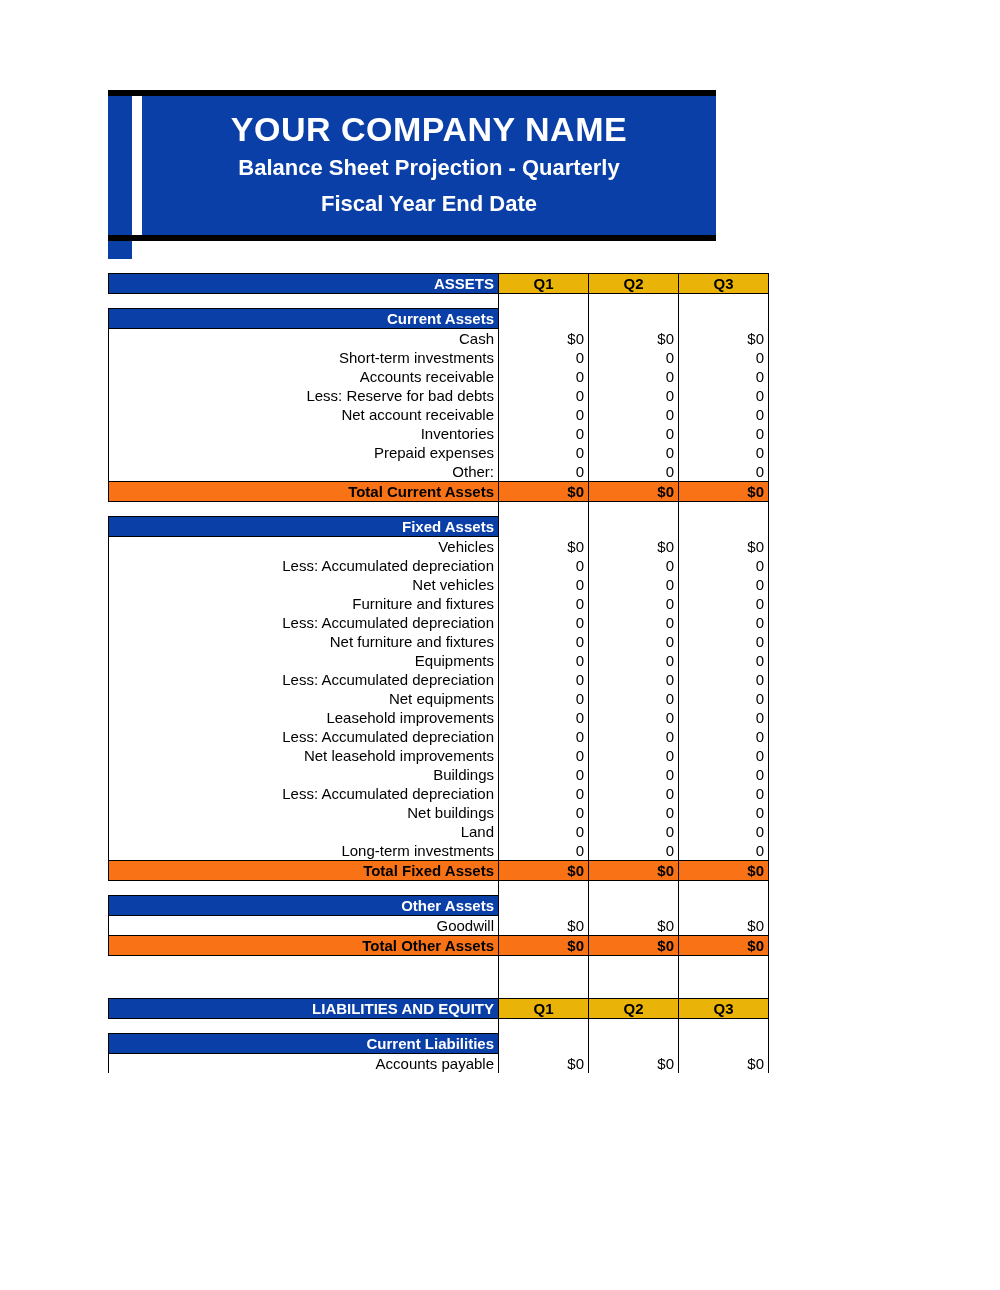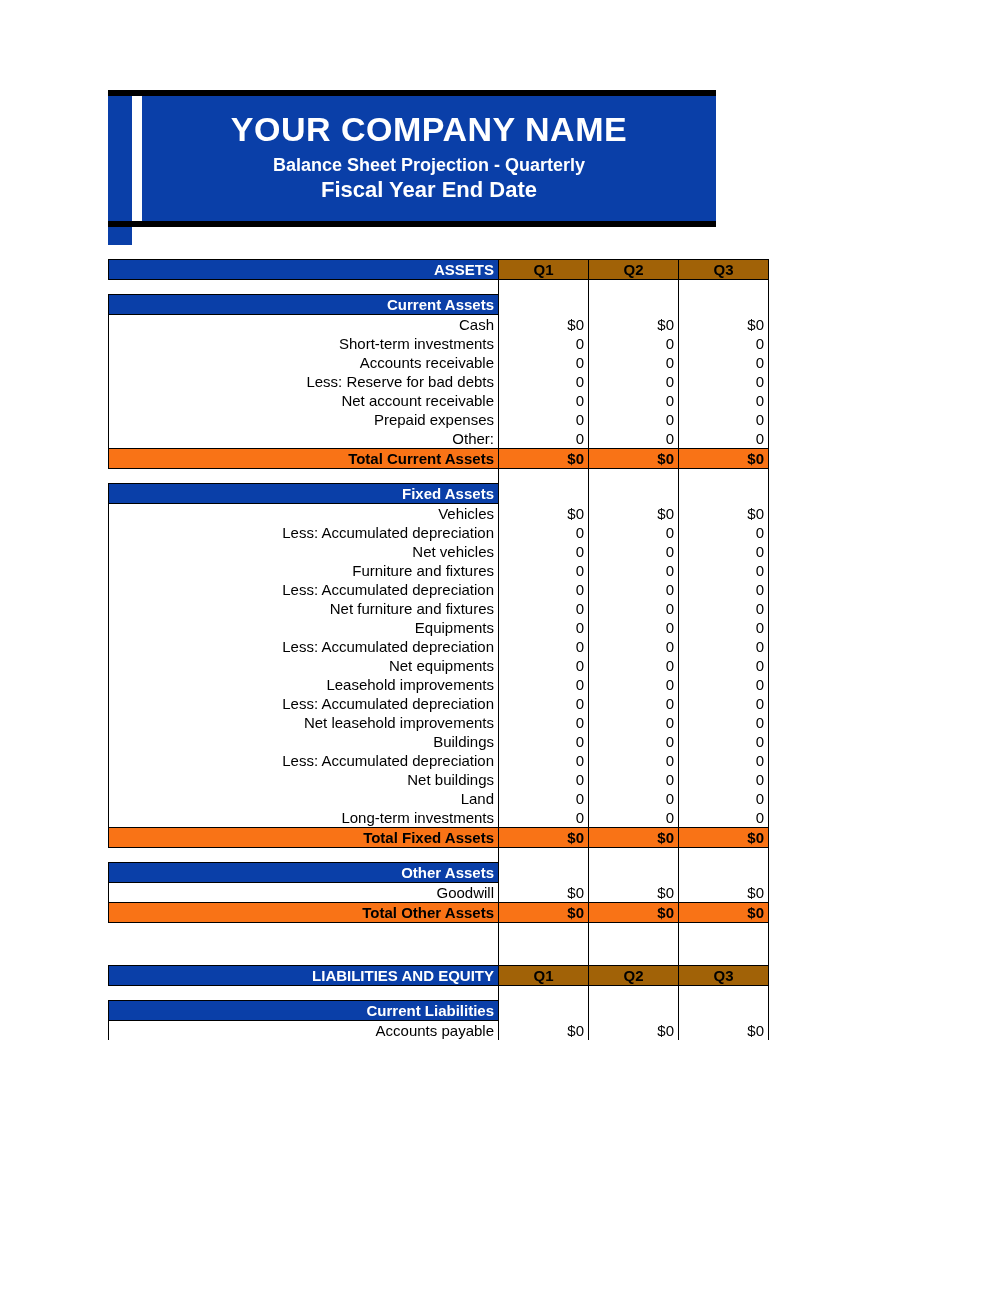--- a/index.html
+++ b/index.html
@@ -38,23 +38,23 @@
     text-align: center;
     padding: 14px 20px 18px 20px;
   }
   .hdr-main .title {
     font-size: 34px;
     font-weight: 800;
     letter-spacing: 0.5px;
     margin-bottom: 6px;
   }
   .hdr-main .sub1 {
-    font-size: 18px;
+    font-size: 22px;
     font-weight: 700;
-    margin-bottom: 1px;
+    margin-bottom: 10px;
   }
   .hdr-main .sub2 {
     font-size: 22px;
     font-weight: 700;
   }
   .hdr-bottom {
     height: 6px;
     background: #000;
   }
   .sidebar-row {
@@ -96,21 +96,21 @@
   td.indent1 { padding-left: 14px; }
 
   
   tr.section td.label {
     background: #0a3fa8;
     color: #fff;
     font-weight: 800;
     border: 1px solid #000;
   }
   tr.section td.qhead {
-    background: #a16207;
+    background: #eab308;
     font-weight: 800;
     text-align: center;
     border: 1px solid #000;
   }
 
   
   tr.subsection td.label {
     background: #0a3fa8;
     color: #fff;
     font-weight: 800;
@@ -228,20 +228,26 @@
           <td class="num">0</td>
           <td class="num">0</td>
         </tr>
         <tr class="data">
           <td class="label">Net account receivable</td>
           <td class="num">0</td>
           <td class="num">0</td>
           <td class="num">0</td>
         </tr>
         <tr class="data">
+          <td class="label">Inventories</td>
+          <td class="num">0</td>
+          <td class="num">0</td>
+          <td class="num">0</td>
+        </tr>
+        <tr class="data">
           <td class="label">Prepaid expenses</td>
           <td class="num">0</td>
           <td class="num">0</td>
           <td class="num">0</td>
         </tr>
         <tr class="data">
           <td class="label">Other:</td>
           <td class="num">0</td>
           <td class="num">0</td>
           <td class="num">0</td>

